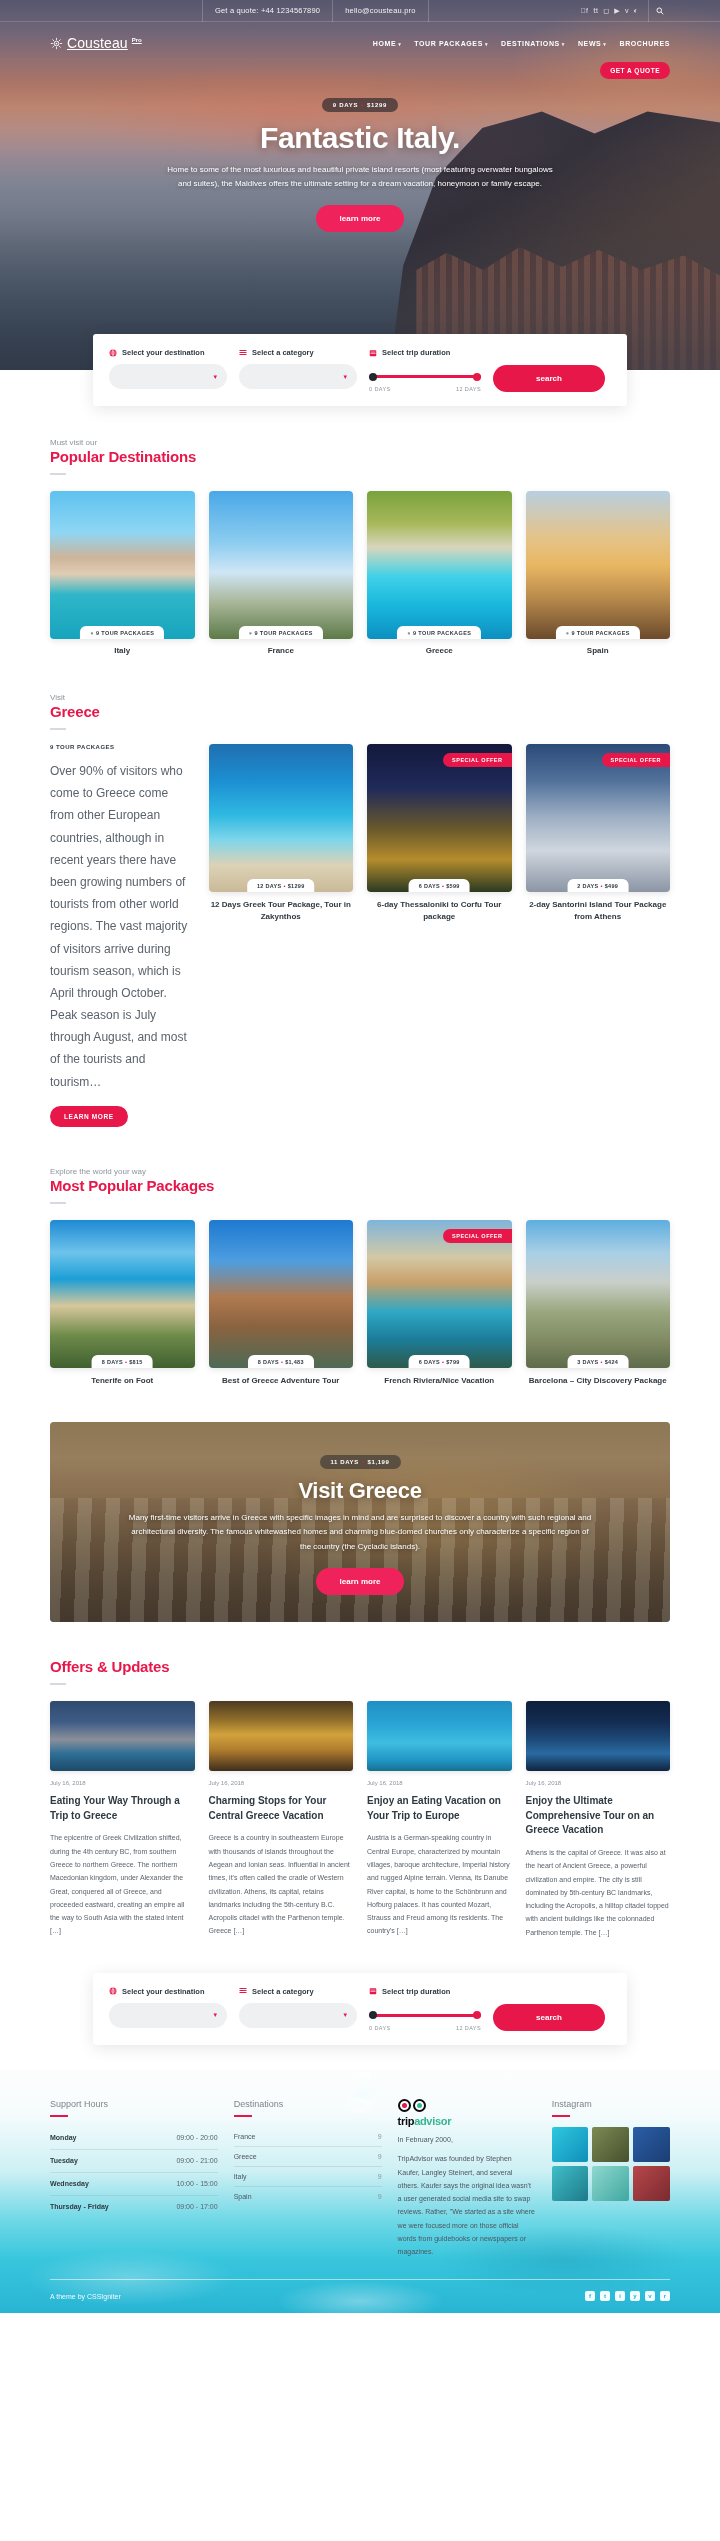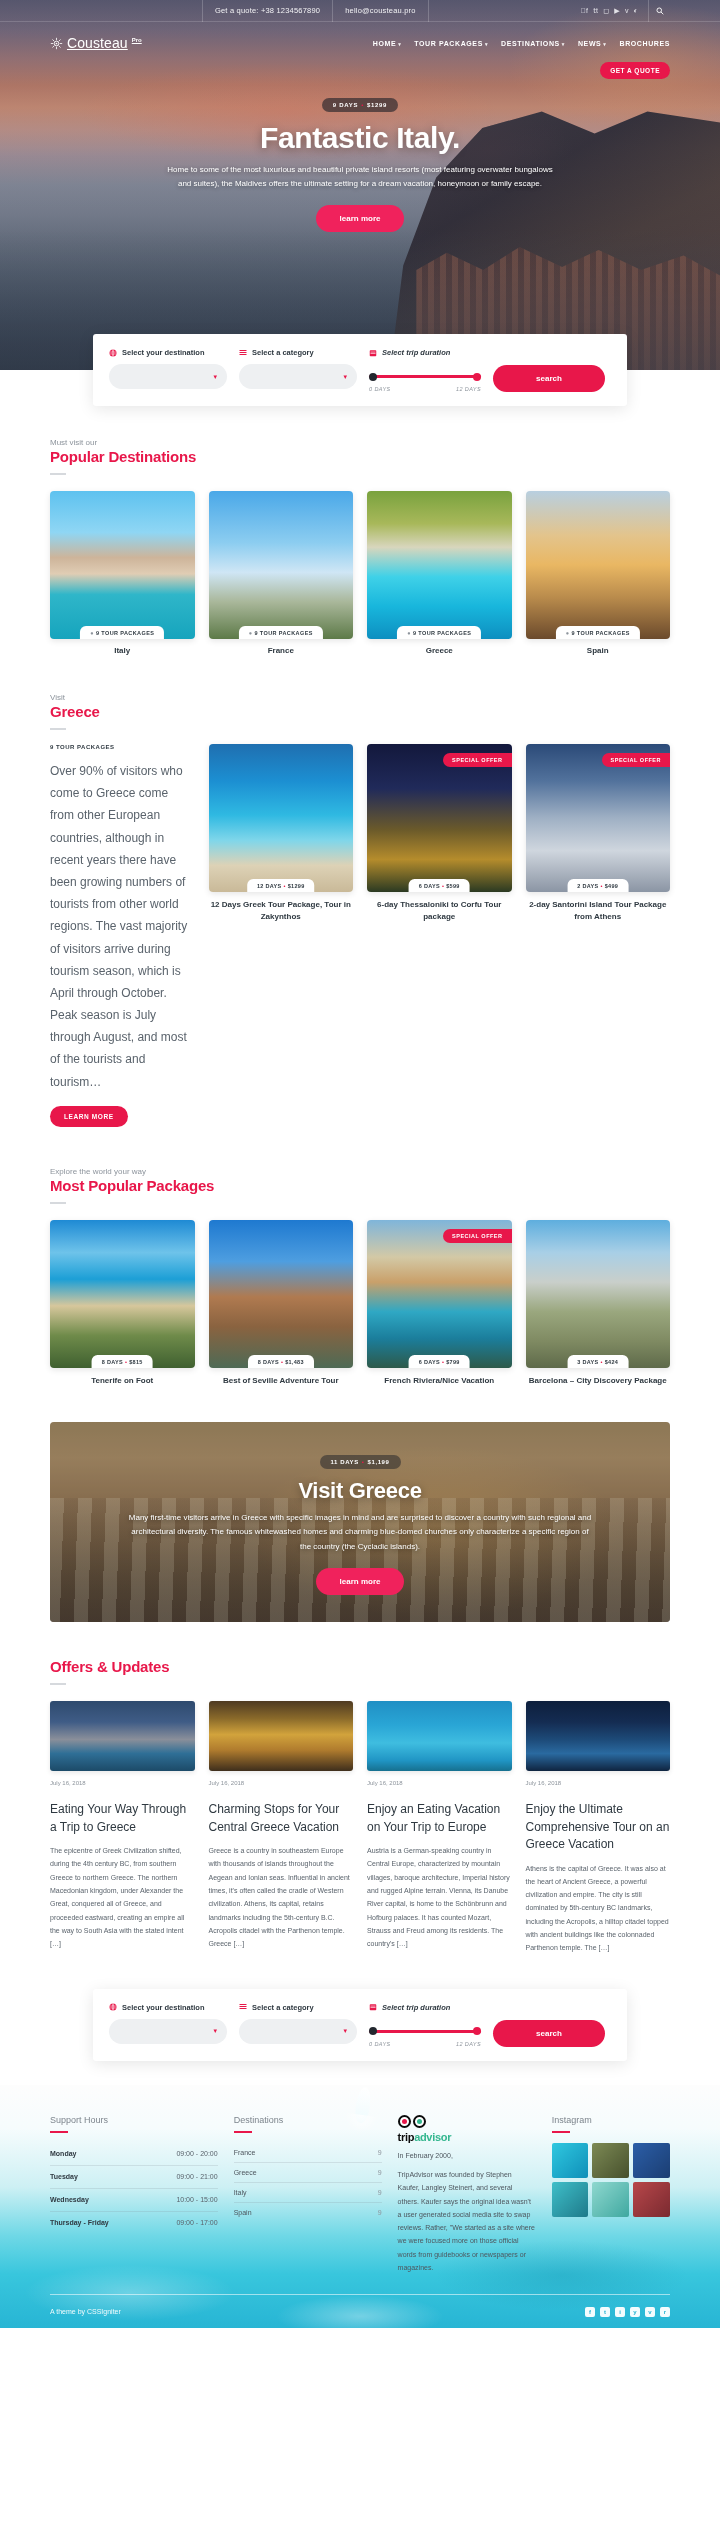--- a/index.html
+++ b/index.html
@@ -98,21 +98,21 @@
   }
 
   
   .searchwrap{ width:720px; display:flex; justify-content:center; }
   .searchpanel{
     width:534px; background:#fff; border-radius:3px; box-shadow:0 3px 16px rgba(0,0,0,.10);
     padding:14px 16px; display:flex; align-items:flex-start; gap:12px;
     position:relative; margin-top:-36px; z-index:6;
   }
   .sp-field{ width:118px; }
-  .sp-field.dur{ width:112px;font-style:italic; }
+  .sp-field.dur{ width:112px; }
   .sp-label{ display:flex; align-items:center; gap:5px; font-size:7.5px; font-weight:700; color:#2f3941; margin-bottom:7px; }
   .sp-ico{ width:8px; height:8px; display:inline-block; }
   .sp-select{
     height:25px; background:#eef0f2; border-radius:13px; display:flex; align-items:center;
     justify-content:flex-end; padding-right:10px;
   }
   .sp-caret{ color:#e8174a; font-size:7px; }
   .sp-slider{ position:relative; height:25px; display:flex; align-items:center; }
   .sp-track{ height:3px; background:#e8174a; width:100%; border-radius:2px; }
   .sp-knob{ position:absolute; width:8px; height:8px; border-radius:50%; }
@@ -211,21 +211,21 @@
   .banner-badge .dot{ color:#e8174a; margin:0 3px; }
   .banner-title{ font-size:22px; font-weight:700; margin-top:9px; letter-spacing:-.3px; text-shadow:0 2px 8px rgba(0,0,0,.4); }
   .banner-sub{ font-size:8px; line-height:1.8; margin-top:7px; text-shadow:0 1px 4px rgba(0,0,0,.5); }
   .banner-btn{ display:inline-block; margin-top:14px; background:#f0225c; color:#fff; font-size:8px; font-weight:700; padding:9px 24px; border-radius:16px; }
 
   
   .blog-grid{ display:flex; gap:14px; margin-top:16px; }
   .blog-card{ width:146px; }
   .blog-img{ height:70px; border-radius:3px; box-shadow:0 2px 5px rgba(0,0,0,.09); }
   .blog-date{ font-size:6px; color:#8d949c; margin-top:9px; }
-  .blog-title{ font-size:12px; font-weight:400; line-height:1.45; margin-top:15px; color:#2f3941; }
+  .blog-title{ font-size:10px; font-weight:700; line-height:1.45; margin-top:8px; color:#2f3941; }
   .blog-body{ font-size:7px; line-height:1.9; color:#5a636c; margin-top:8px; }
 
   
   .bottom-search{ width:720px; display:flex; justify-content:center; }
 
   
   .footer{
     position:relative; width:720px; padding-top:30px; margin-top:24px; overflow:hidden;
   }
   .footer-bg{
@@ -288,21 +288,21 @@
 
   <div class="hero">
     <div class="hero-bg"></div>
     <div class="hero-cliff"></div>
     <div class="hero-water"></div>
     <div class="hero-shade"></div>
 
     <div class="topbar">
       <div class="topbar-inner">
         <div class="tb-spacer"></div>
-        <div class="tb-quote">Get a quote: +38 1234567890</div>
+        <div class="tb-quote">Get a quote: +44 1234567890</div>
         <div class="tb-mail">hello@cousteau.pro</div>
         <div class="tb-spacer"></div>
         <div class="tb-social">
           <span>f</span>
           <span>𝗍t</span>
           <span>◻</span>
           <span>▶</span>
           <span>v</span>
           <span>◐</span>
         </div>
@@ -509,21 +509,21 @@
       <div class="pkg-card">
         <div class="pkg-img ph-tenerife">
           <div class="pkg-meta"><span>8 DAYS</span><span class="dot">•</span><span>$815</span></div>
         </div>
         <div class="pkg-name">Tenerife on Foot</div>
       </div>
       <div class="pkg-card">
         <div class="pkg-img ph-seville">
           <div class="pkg-meta"><span>8 DAYS</span><span class="dot">•</span><span>$1,483</span></div>
         </div>
-        <div class="pkg-name">Best of Seville Adventure Tour</div>
+        <div class="pkg-name">Best of Greece Adventure Tour</div>
       </div>
       <div class="pkg-card">
         <div class="pkg-img ph-riviera">
           <div class="pkg-offer">SPECIAL OFFER</div>
           <div class="pkg-meta"><span>6 DAYS</span><span class="dot">•</span><span>$799</span></div>
         </div>
         <div class="pkg-name">French Riviera/Nice Vacation</div>
       </div>
       <div class="pkg-card">
         <div class="pkg-img ph-barca">

